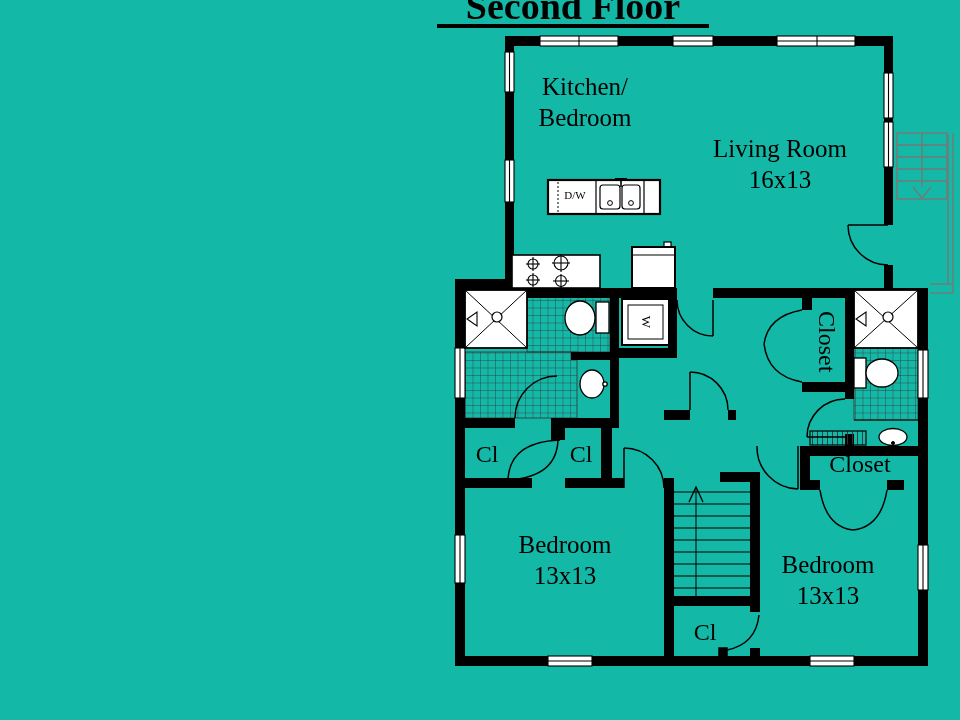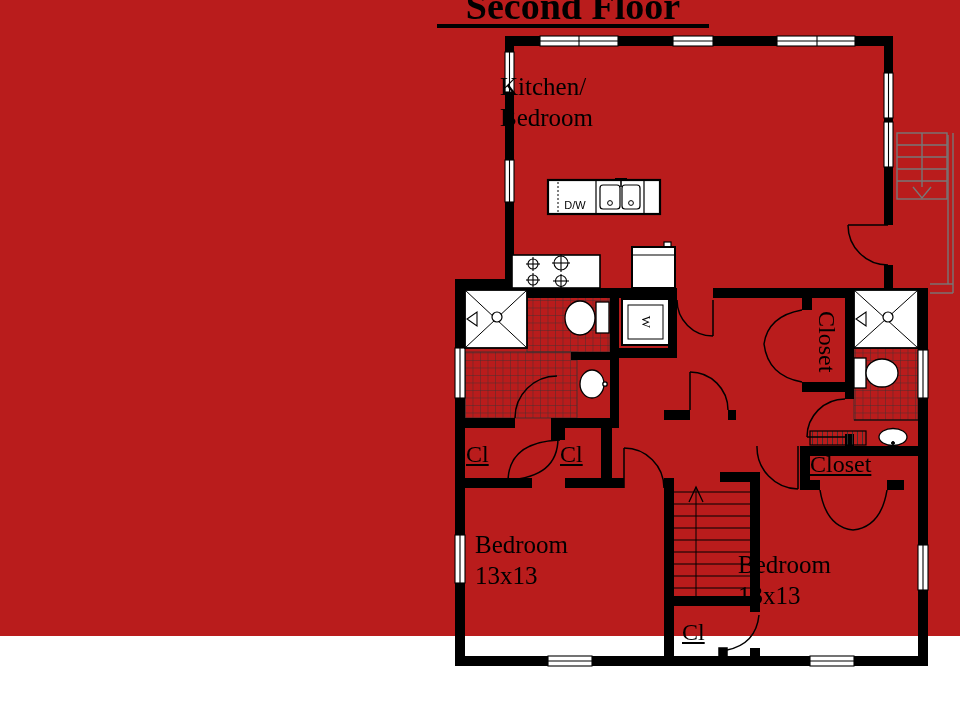--- a/index.html
+++ b/index.html
@@ -1,26 +1,26 @@
 <!DOCTYPE html>
 <html><head>
 <meta charset="utf-8">
 <style>
   html,body{margin:0;padding:0;background:#fff;width:960px;height:720px;overflow:hidden;}
-  #plan{position:relative;width:960px;height:636px;background:#b91c1c;font-family:"Liberation Serif","DejaVu Serif",serif;color:#000;}
+  #plan{position:relative;width:960px;height:720px;background:#14b8a6;font-family:"Liberation Serif","DejaVu Serif",serif;color:#000;}
   #plan-svg{position:absolute;left:0;top:0;}
-  .lbl{position:absolute;text-align:left;line-height:1.22;white-space:nowrap;}
+  .lbl{position:absolute;text-align:center;line-height:1.22;white-space:nowrap;}
   .room{font-size:25px;}
-  .cl{font-size:24px;text-decoration:underline;}
+  .cl{font-size:24px;}
   #floor-title{position:absolute;left:437px;top:-14px;width:272px;text-align:center;
     font-size:38px;font-weight:bold;line-height:40px;border-bottom:4px solid #000;height:38px;}
   #hall-closet-label{position:absolute;left:806px;top:294px;width:42px;height:96px;
     writing-mode:vertical-rl;text-align:center;font-size:24px;line-height:42px;}
   #dw-label{position:absolute;left:556px;top:189px;width:38px;text-align:center;
-    font-size:11px;font-family:Liberation Sans, sans-serif;margin-top:10px;}
+    font-size:11px;font-family:Liberation Serif, serif;}
   #w-label{position:absolute;left:634px;top:310px;width:24px;height:24px;line-height:24px;
     text-align:center;font-size:13px;transform:rotate(90deg);}
 </style>
 </head>
 <body>
 
 <div id="plan">
 
 <svg id="plan-svg" width="960" height="720" viewBox="0 0 960 720">
   <defs>
@@ -292,20 +292,24 @@
   </g>
 </svg>
 
   <div id="floor-title">Second Floor</div>
 
   <div class="lbl room" style="left:500px;top:72px;width:170px;">
     <div>Kitchen/</div>
     <div>Bedroom</div>
   </div>
 
+  <div class="lbl room" style="left:690px;top:134px;width:180px;">
+    <div>Living Room</div>
+    <div>16x13</div>
+  </div>
 
   <div class="lbl room" style="left:475px;top:530px;width:180px;">
     <div>Bedroom</div>
     <div>13x13</div>
   </div>
 
   <div class="lbl room" style="left:738px;top:550px;width:180px;">
     <div>Bedroom</div>
     <div>13x13</div>
   </div>

